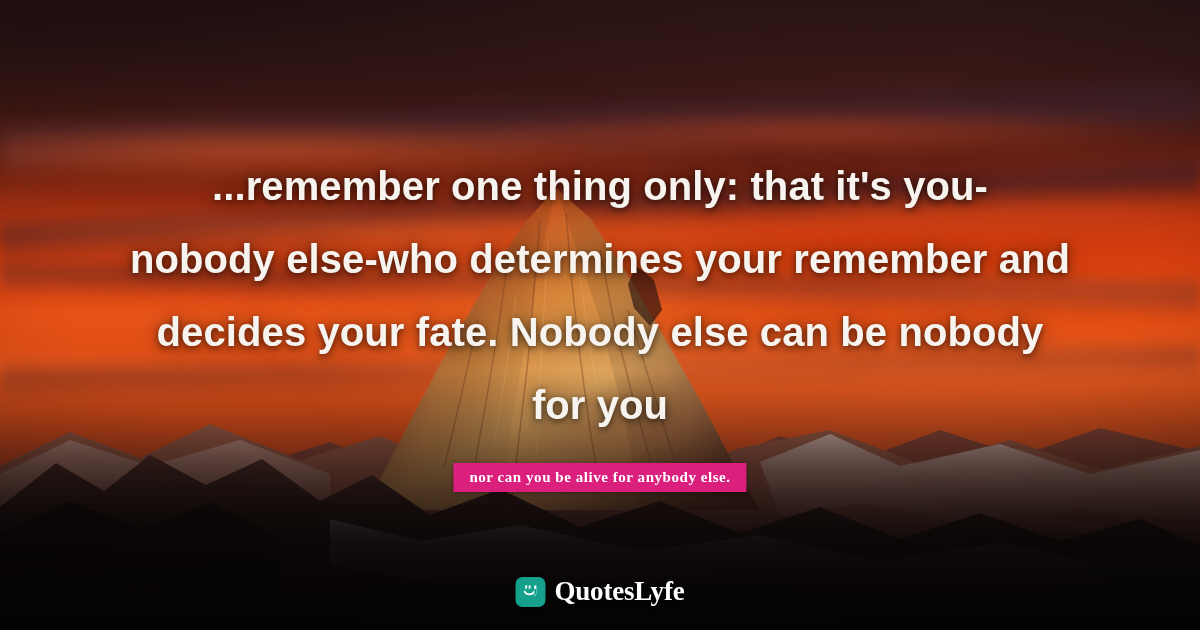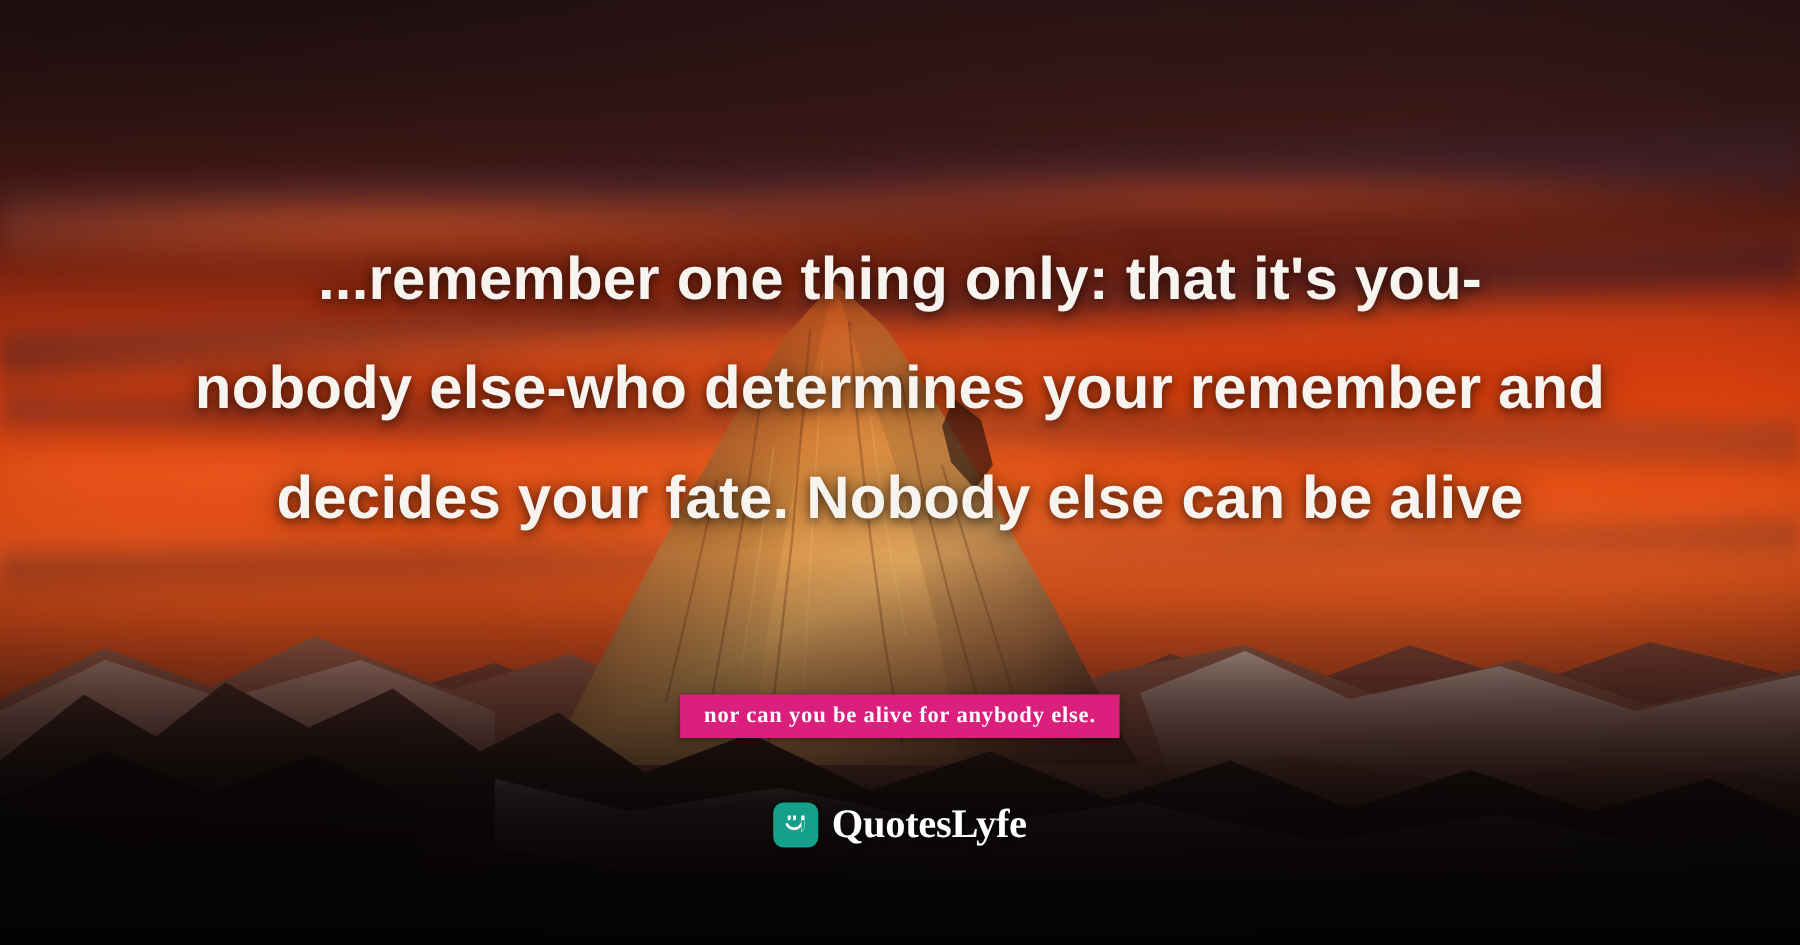--- a/index.html
+++ b/index.html
@@ -129,21 +129,21 @@
     font-weight:700;
     font-size:15px;
     letter-spacing:0.55px;
     white-space:nowrap;
     box-shadow:0 1px 5px rgba(0,0,0,0.35);
   }
 
   .brand {
     position:absolute;
     left:50%; transform:translateX(-50%);
-    top:534px;
+    top:576px;
     display:flex; align-items:center; gap:9px;
   }
   .brand-mark {
     width:30px; height:30px; border-radius:7px;
     background:#15a08c;
     display:flex; align-items:center; justify-content:center;
     box-shadow:0 1px 4px rgba(0,0,0,0.5);
   }
   .brand-mark svg { display:block; }
   .brand-name {
@@ -277,21 +277,22 @@
   </div>
 
   <div class="bottom-shade"></div>
   <div class="vignette"></div>
 
   <div class="content">
 
     <div class="quote">
       <span class="ln">...remember one thing only: that it's you-</span>
       <span class="ln">nobody else-who determines your remember and</span>
-      <span class="ln">decides your fate. Nobody else can be alive</span>
+      <span class="ln">decides your fate. Nobody else can be nobody</span>
+      <span class="ln">for you</span>
     </div>
 
     <div class="attribution">
       <span>nor can you be alive for anybody else.</span>
     </div>
 
     <div class="brand">
       <span class="brand-mark">
         <svg width="22" height="22" viewBox="0 0 24 24" aria-hidden="true">
 

